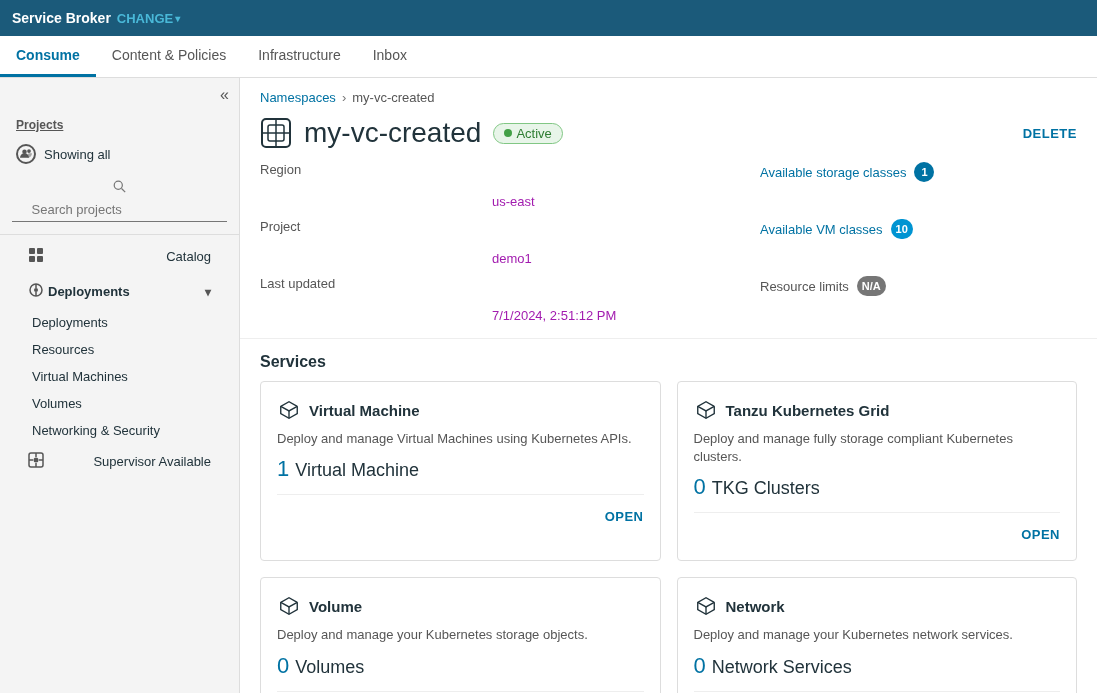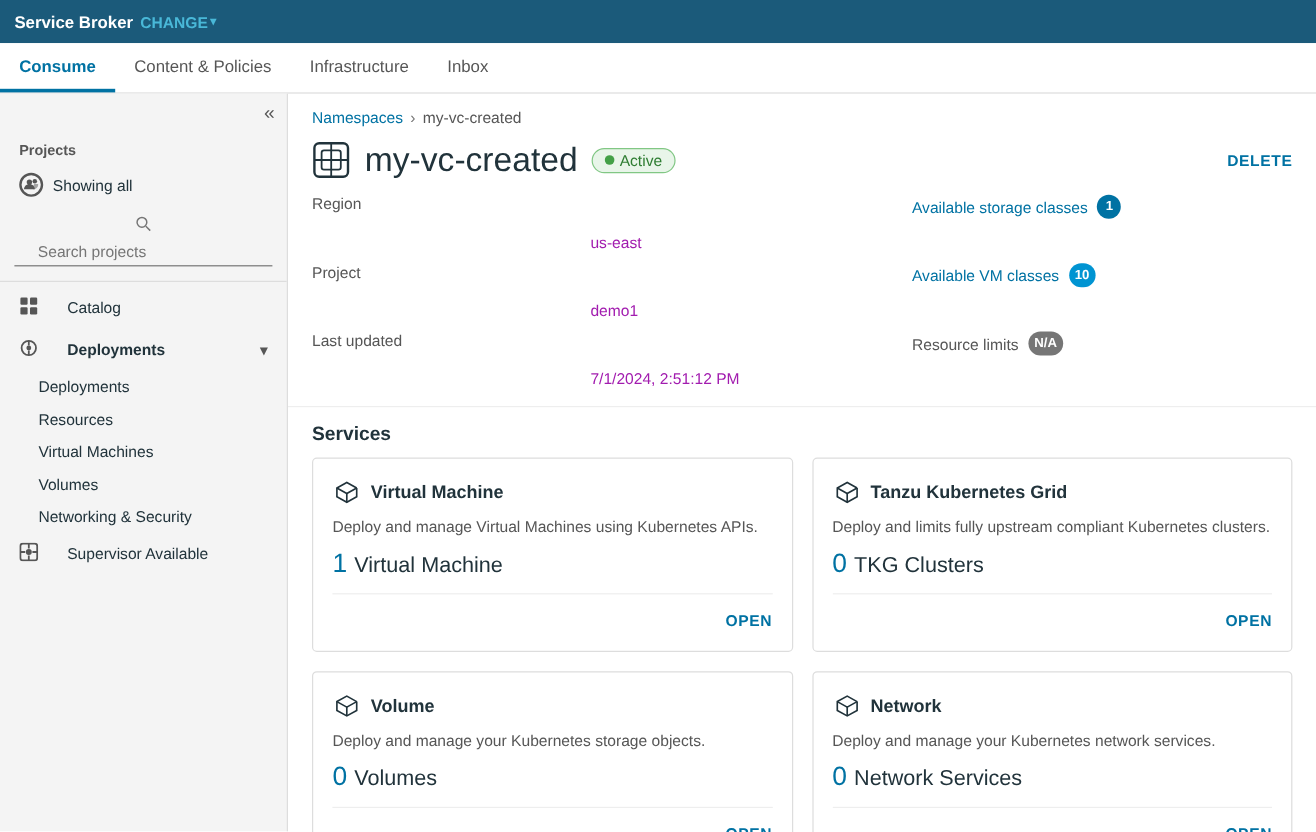--- a/index.html
+++ b/index.html
@@ -85,20 +85,21 @@
       cursor: pointer;
       color: #565656;
       font-size: 16px;
     }
     .sidebar-section-label {
       font-size: 12px;
       color: #565656;
       padding: 6px 16px 4px;
       font-weight: 600;
       text-transform: none;
+      text-decoration: underline;
     }
     .sidebar-showing-all {
       display: flex;
       align-items: center;
       gap: 8px;
       padding: 8px 16px;
       font-size: 13px;
       color: #21333b;
     }
     .sidebar-showing-all .icon-circle {
@@ -131,25 +132,26 @@
       flex: 1;
     }
     .sidebar-search input::placeholder { color: #767676; }
     .sidebar-search .search-icon { color: #767676; font-size: 13px; }
 
     .sidebar-divider { height: 1px; background: #ddd; margin: 4px 0; }
 
     .sidebar-nav-item {
       display: flex;
       align-items: center;
-      gap: 24px;
-      padding: 8px 16px;
-      font-size: 13px;
-      color: #21333b;
-      cursor: pointer;
+      gap: 4px;
+      padding: 8px 28px;
+      font-size: 13px;
+      color: #21333b;
+      cursor: pointer;
+      justify-content: space-between;
     }
     .sidebar-nav-item.section-header {
       font-weight: 700;
       color: #21333b;
     }
     .sidebar-nav-item .nav-icon { font-size: 14px; color: #565656; }
     .sidebar-sub-item {
       padding: 6px 16px 6px 32px;
       font-size: 13px;
       color: #21333b;
@@ -494,21 +496,21 @@
         <div class="service-card-header">
           <div class="service-card-icon">
             <svg class="cube-svg" viewBox="0 0 24 24" fill="none" stroke="#21333b" stroke-width="1.5">
               <polyline points="21,8 21,16 12,21 3,16 3,8 12,3 21,8"></polyline>
               <polyline points="3,8 12,13 21,8"></polyline>
               <line x1="12" y1="13" x2="12" y2="21"></line>
             </svg>
           </div>
           <span class="service-card-title">Tanzu Kubernetes Grid</span>
         </div>
-        <div class="service-card-desc">Deploy and limits fully upstream compliant Kubernetes clusters.</div>
+        <div class="service-card-desc">Deploy and manage fully storage compliant Kubernetes clusters.</div>
         <div class="service-card-count">
           <span class="count-num">0</span>
           <span>TKG Clusters</span>
         </div>
         <div class="service-card-divider"></div>
         <button class="open-btn">OPEN</button>
       </div>
 
       <div class="service-card">
         <div class="service-card-header">

